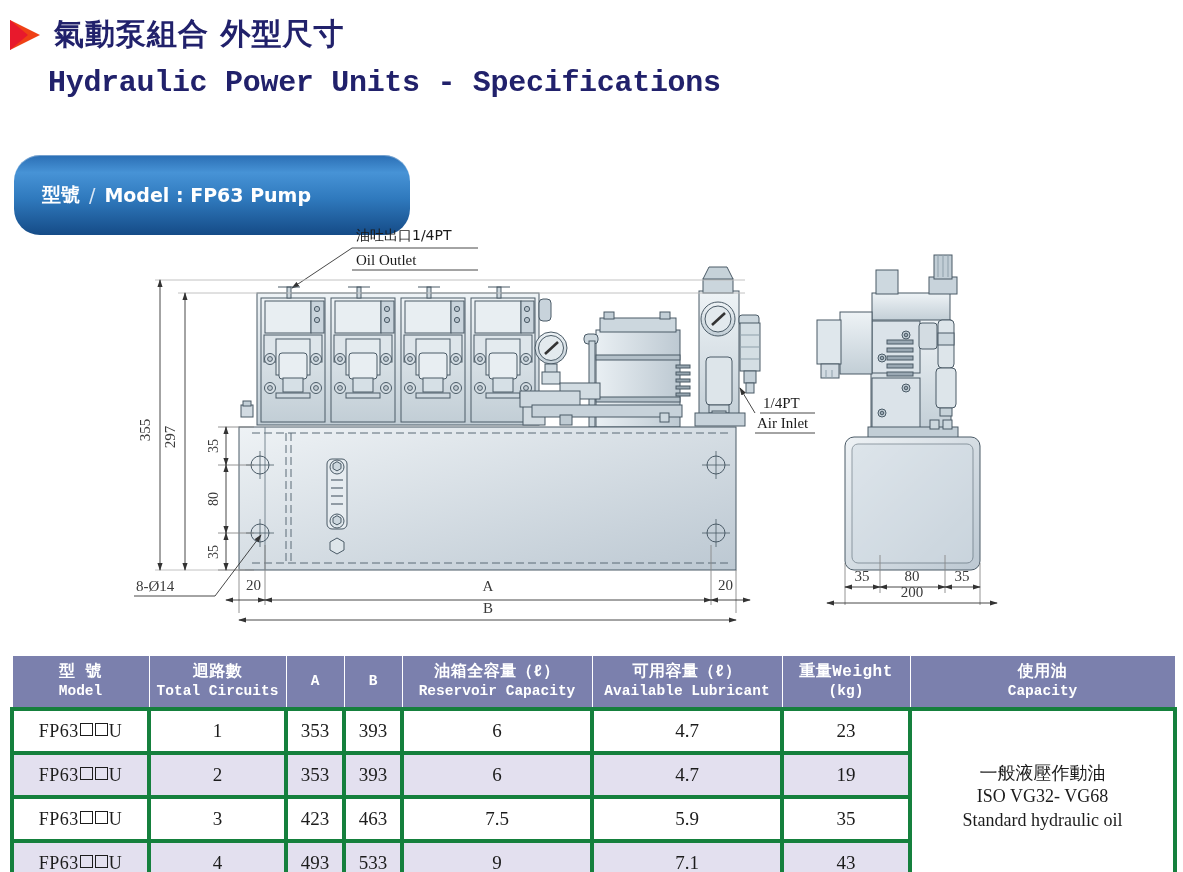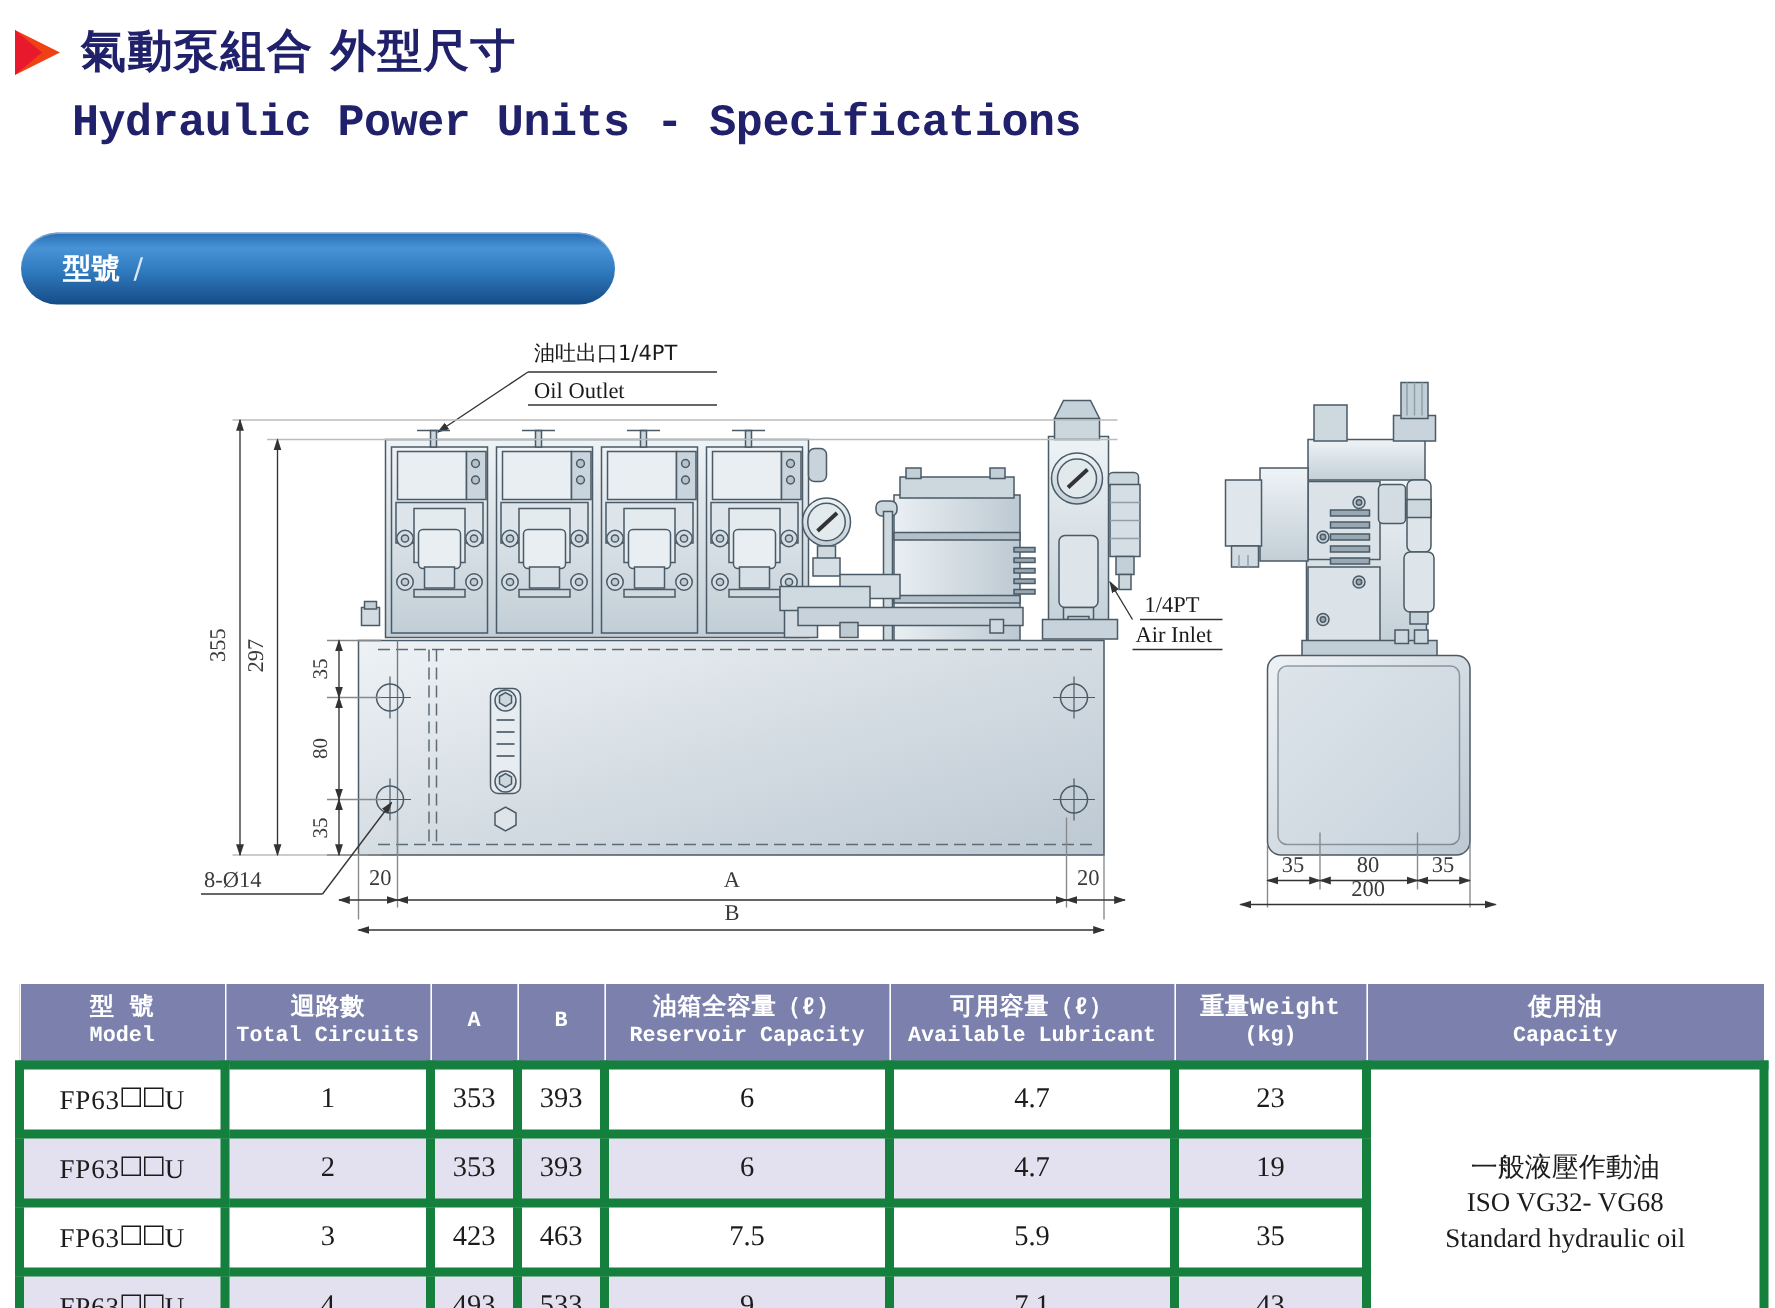--- a/index.html
+++ b/index.html
@@ -12,21 +12,21 @@
   
   .hdr{position:absolute;left:0;top:0;width:1183px;}
   .title-row{position:absolute;left:10px;top:14px;display:flex;align-items:center;gap:14px;}
   .tri{width:0;height:0;border-left:30px solid #ef4016;border-top:15px solid transparent;border-bottom:15px solid transparent;position:relative;}
   .tri::after{content:"";position:absolute;left:-30px;top:-15px;width:0;height:0;
     border-left:18px solid #e8192c;border-top:15px solid transparent;border-bottom:15px solid transparent;}
   .t-cn{font-family:"DejaVu Sans",sans-serif;font-weight:bold;font-size:30px;color:#21216b;letter-spacing:1px;white-space:nowrap;}
   .t-en{position:absolute;left:48px;top:66px;font-family:Liberation Mono, monospace;font-weight:bold;
     font-size:30px;color:#21216b;letter-spacing:-0.3px;white-space:nowrap;}
 
-  .pill{position:absolute;left:14px;top:155px;height:48px;min-width:340px;padding:0 28px;
+  .pill{position:absolute;left:14px;top:155px;height:48px;min-width:340px;padding:16px 28px;
     border-radius:26px;display:flex;align-items:center;
     background:linear-gradient(180deg,#2a6eb4 0%,#4793d6 22%,#2f79bd 55%,#154b87 100%);
     box-shadow:inset 0 1px 0 rgba(255,255,255,.35);}
   .pill span{font-family:"DejaVu Sans",sans-serif;font-weight:bold;font-size:19px;color:#ffffff;white-space:nowrap;}
   .pill .sep{margin:0 9px;font-weight:normal;color:#dbe7f5;}
 
   
   .draw{position:absolute;left:0;top:215px;width:1051px;height:430px;}
   .dim{font-family:"Liberation Serif",serif;font-size:15px;fill:#3a3a3a;}
   .dim-s{font-family:"Liberation Serif",serif;font-size:14px;fill:#3a3a3a;}
@@ -34,21 +34,21 @@
   .lbl-en{font-family:"Liberation Serif",serif;font-size:15px;fill:#1a1a1a;}
 
   
   .tbl{position:absolute;left:10px;top:655px;width:1163px;border-collapse:collapse;
        table-layout:fixed;font-family:"Liberation Serif",serif;}
   .tbl th{background:#7b80ad;color:#fff;font-family:Liberation Mono, monospace;font-weight:bold;
     font-size:15px;line-height:1.22;padding:7px 2px;text-align:center;border:1px solid #ffffff;
     vertical-align:middle;}
   .tbl th .cn{font-size:16px;display:block;letter-spacing:.5px;}
   .tbl th .en{font-size:14.5px;display:block;}
-  .tbl td{text-align:center;font-size:19px;color:#1c1c1c;border:6px solid #15803d;
+  .tbl td{text-align:center;font-size:19px;color:#1c1c1c;border:4px solid #15803d;
     padding:7px 2px;height:26px;}
   .tbl td.model{background:#c3cde6;font-size:18px;letter-spacing:.5px;}
   .tbl tr.odd td{background:#ffffff;}
   .tbl tr.even td{background:#e3e0ef;}
   .tbl td.lub{background:#ffffff;font-size:18px;line-height:1.32;vertical-align:middle;}
   .sqr{display:inline-block;width:11px;height:11px;border:1.4px solid #1c1c1c;margin:0 1px;
        vertical-align:baseline;position:relative;top:-1px;}
 </style>
 </head>
 <body>
@@ -58,20 +58,21 @@
   <div class="hdr">
     <div class="title-row">
       <div class="tri"></div>
       <div class="t-cn">氣動泵組合 外型尺寸</div>
     </div>
     <div class="t-en">Hydraulic Power Units - Specifications</div>
 
     <div class="pill">
       <span>型號</span>
       <span class="sep">/</span>
+      <span>Model : FP63 Pump</span>
     </div>
   </div>
 
   <div class="draw">
   <svg width="1183" height="430" viewBox="0 0 1183 430">
     <defs>
       <linearGradient id="gMetal" x1="0" y1="0" x2="0" y2="1">
         <stop offset="0" stop-color="#eef3f6"></stop>
             <stop offset="1" stop-color="#c2ced6"></stop>
       </linearGradient>

